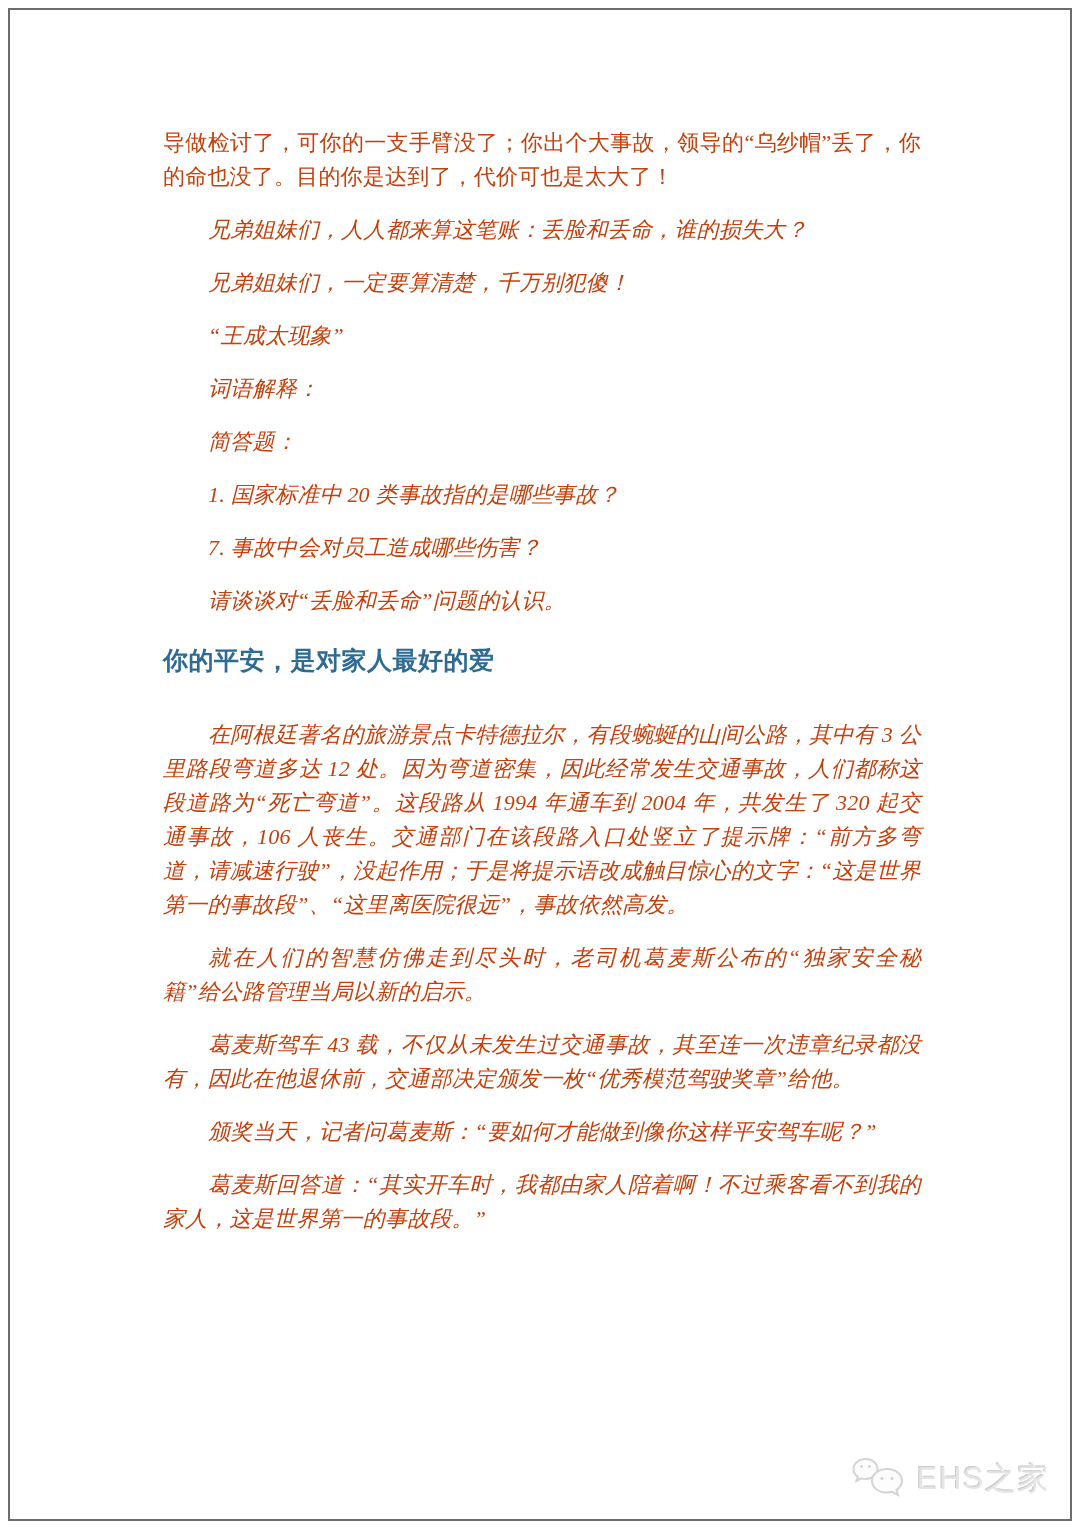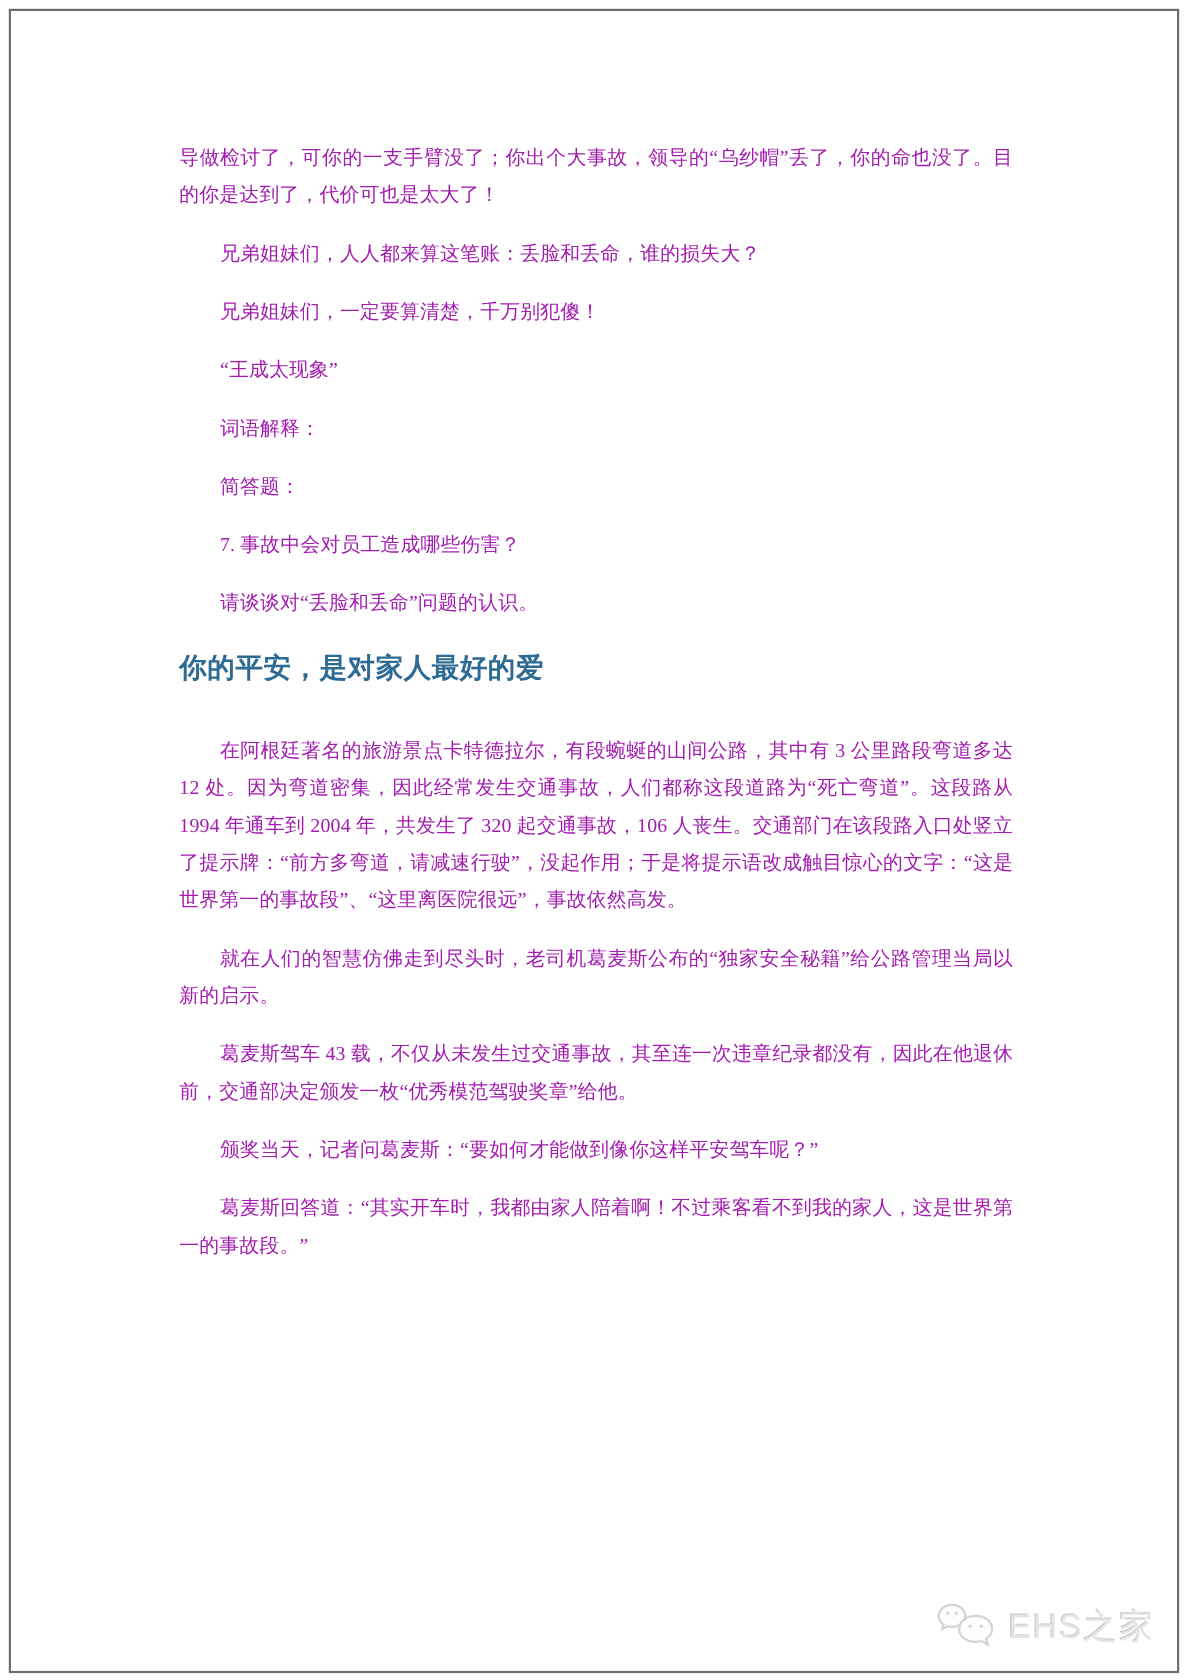--- a/index.html
+++ b/index.html
@@ -25,28 +25,29 @@
     pointer-events: none;
   }
   .content {
     position: absolute;
     left: 163px;
     top: 126px;
     width: 758px;
   }
   .content p {
     margin: 0 0 19px 0;
-    font-size: 18px;
+    font-size: 22px;
     line-height: 34px;
-    color: #a21caf;
+    color: #c2410c;
     text-align: justify;
     letter-spacing: 0.2px;
   }
   .content p.indent {
     text-indent: 2.05em;
+    font-style: italic;
   }
   h2.section-heading {
     font-family: Liberation Serif, serif;
     font-weight: bold;
     font-size: 25px;
     line-height: 34px;
     color: #2e6b93;
     margin: 26px 0 40px 0;
     letter-spacing: 0.5px;
   }
@@ -80,20 +81,21 @@
 <div class="page">
   <div class="page-frame"></div>
 
   <div class="content">
     <p>导做检讨了，可你的一支手臂没了；你出个大事故，领导的“乌纱帽”丢了，你的命也没了。目的你是达到了，代价可也是太大了！</p>
     <p class="indent">兄弟姐妹们，人人都来算这笔账：丢脸和丢命，谁的损失大？</p>
     <p class="indent">兄弟姐妹们，一定要算清楚，千万别犯傻！</p>
     <p class="indent">“王成太现象”</p>
     <p class="indent">词语解释：</p>
     <p class="indent">简答题：</p>
+    <p class="indent">1. 国家标准中 20 类事故指的是哪些事故？</p>
     <p class="indent">7. 事故中会对员工造成哪些伤害？</p>
     <p class="indent">请谈谈对“丢脸和丢命”问题的认识。</p>
 
     <h2 class="section-heading">你的平安，是对家人最好的爱</h2>
 
     <p class="indent">在阿根廷著名的旅游景点卡特德拉尔，有段蜿蜒的山间公路，其中有 3 公里路段弯道多达 12 处。因为弯道密集，因此经常发生交通事故，人们都称这段道路为“死亡弯道”。这段路从 1994 年通车到 2004 年，共发生了 320 起交通事故，106 人丧生。交通部门在该段路入口处竖立了提示牌：“前方多弯道，请减速行驶”，没起作用；于是将提示语改成触目惊心的文字：“这是世界第一的事故段”、“这里离医院很远”，事故依然高发。</p>
     <p class="indent">就在人们的智慧仿佛走到尽头时，老司机葛麦斯公布的“独家安全秘籍”给公路管理当局以新的启示。</p>
     <p class="indent">葛麦斯驾车 43 载，不仅从未发生过交通事故，其至连一次违章纪录都没有，因此在他退休前，交通部决定颁发一枚“优秀模范驾驶奖章”给他。</p>
     <p class="indent">颁奖当天，记者问葛麦斯：“要如何才能做到像你这样平安驾车呢？”</p>
     <p class="indent">葛麦斯回答道：“其实开车时，我都由家人陪着啊！不过乘客看不到我的家人，这是世界第一的事故段。”</p>

